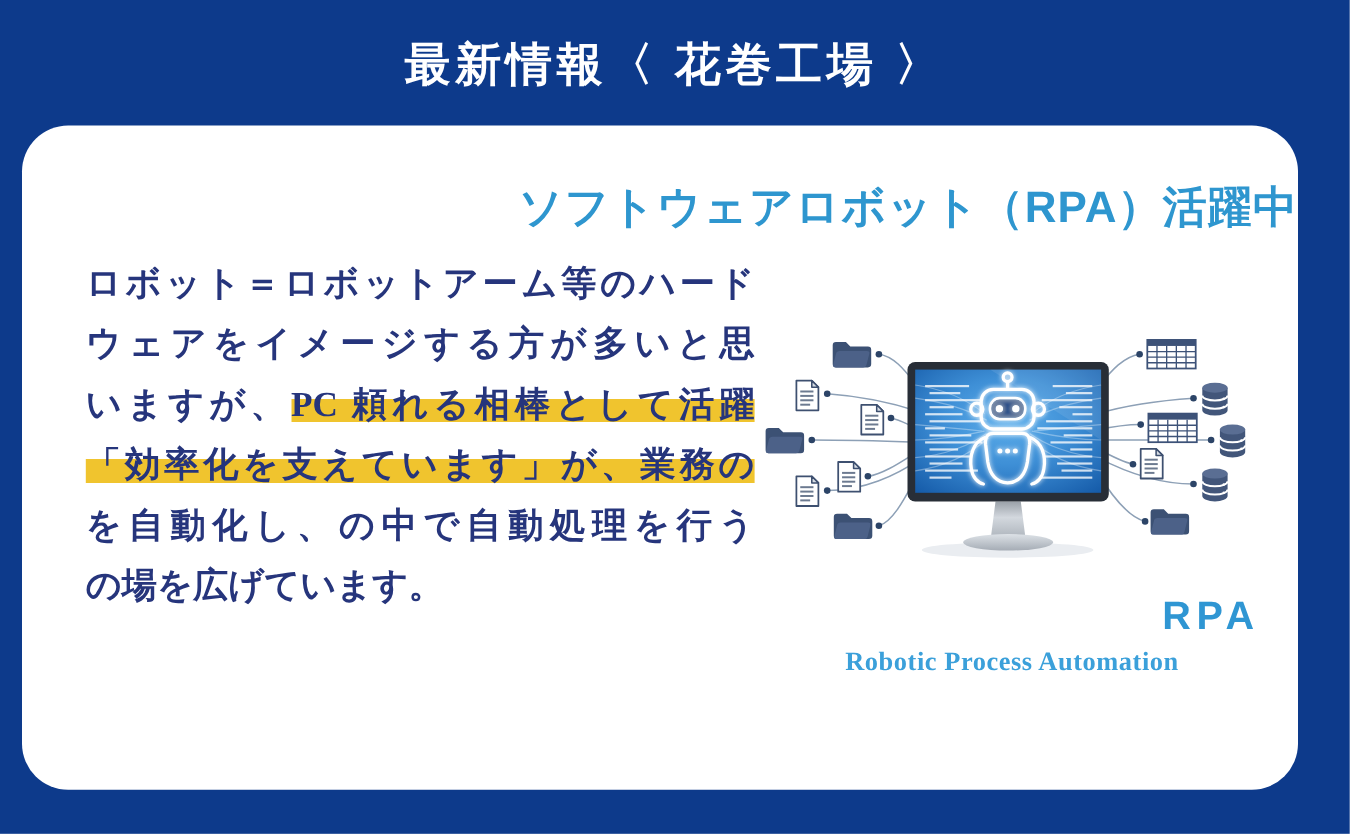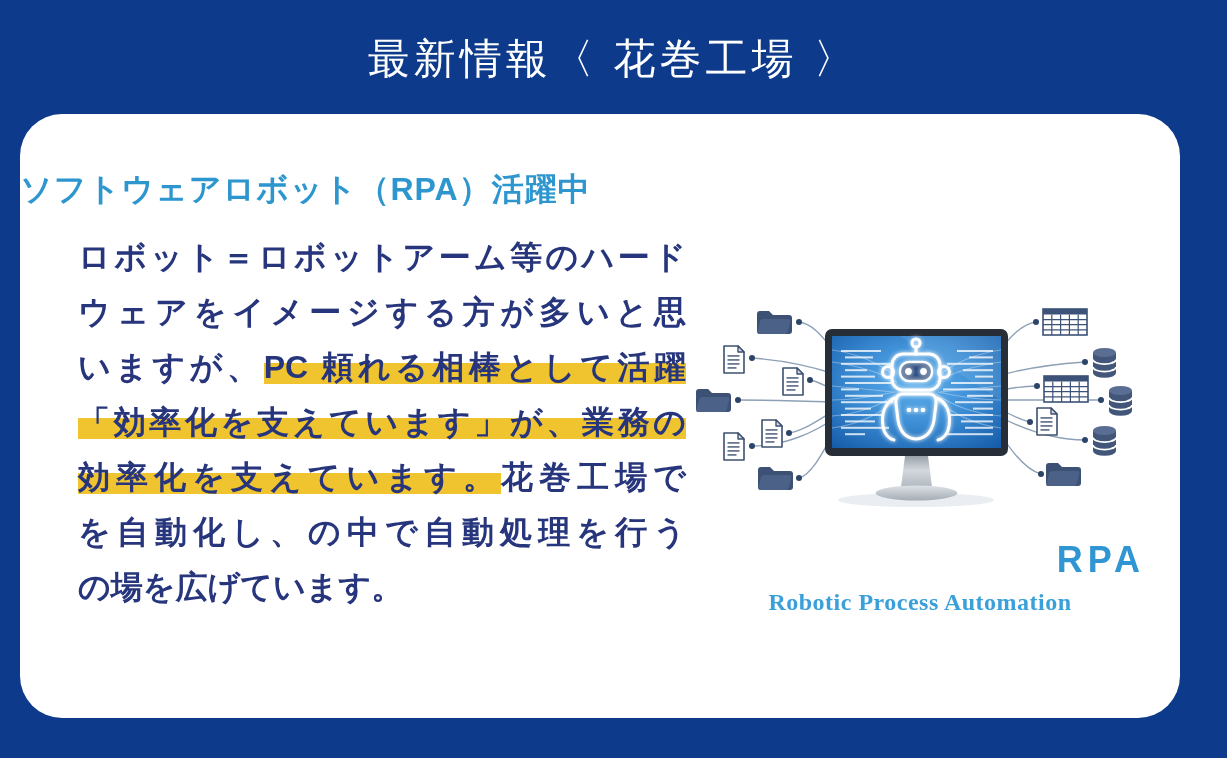--- a/index.html
+++ b/index.html
@@ -12,38 +12,38 @@
   }
   *{margin:0;padding:0;box-sizing:border-box;}
   html,body{width:1227px;height:758px;overflow:hidden;}
   body{
     position:relative;
     background:var(--bg);
     font-family:"Liberation Sans","DejaVu Sans",sans-serif;
   }
   .page-title{
     position:absolute;left:0;top:34px;width:1227px;
-    text-align:center;color:#ffffff;font-size:42px;font-weight:400;
+    text-align:center;color:#ffffff;font-size:42px;font-weight:700;
     letter-spacing:4px;line-height:50px;
   }
   .card{
     position:absolute;left:20px;top:114px;width:1160px;height:604px;
     background:#ffffff;border-radius:42px;
   }
   .card-heading{
     position:absolute;left:20px;top:166px;width:1160px;
-    text-align:left;color:var(--heading);
-    font-size:32px;font-weight:700;letter-spacing:1px;line-height:46px;
+    text-align:right;color:var(--heading);
+    font-size:40px;font-weight:700;letter-spacing:1px;line-height:46px;
   }
   .body-text{
     position:absolute;left:78px;top:230px;width:608px;
     color:var(--navy);font-size:32px;font-weight:700;line-height:55px;
   }
   .body-line{width:608px;white-space:nowrap;text-align:left;}
-  .body-line.just{white-space:normal;text-align:justify;text-align-last:justify;}
+  .body-line.just{white-space:normal;text-align:justify;text-align-last:justify;font-family:Liberation Serif, serif;}
   .hl{
     background-image:linear-gradient(to bottom,transparent 38%,var(--hl) 38%,var(--hl) 97%,transparent 97%);
   }
   .illustration{
     position:absolute;left:695px;top:288px;width:450px;height:235px;
   }
   .rpa-caption{
     position:absolute;left:695px;top:540px;width:450px;
     text-align:right;color:var(--cap);
     font-size:36px;font-weight:700;letter-spacing:5px;line-height:40px;
@@ -61,21 +61,20 @@
 
 <div class="card"></div>
 
 <div class="card-heading">ソフトウェアロボット（RPA）活躍中</div>
 
 <div class="body-text">
     <div class="body-line just"><span>ロボット＝ロボットアーム等のハード</span></div>
     <div class="body-line just"><span>ウェアをイメージする方が多いと思</span></div>
     <div class="body-line just"><span>いますが、</span><span class="hl">PC 頼れる相棒として活躍</span></div>
     <div class="body-line just"><span class="hl">「効率化を支えています」が、業務の</span></div>
-    <div class="body-line just"><span class="hl">効率化を支えています。</span><span>花巻工場で</span></div>
     <div class="body-line just"><span>を自動化し、の中で自動処理を行う</span></div>
     <div class="body-line"><span>の場を広げています。</span></div>
   </div>
 
 <svg class="illustration" viewBox="0 0 450 235" xmlns="http://www.w3.org/2000/svg">
   <defs>
     <radialGradient id="g-screen" cx="50%" cy="42%" r="78%">
       <stop offset="0%" stop-color="#5FB0EC"></stop>
       <stop offset="45%" stop-color="#3E8FD6"></stop>
       <stop offset="100%" stop-color="#1358A6"></stop>

